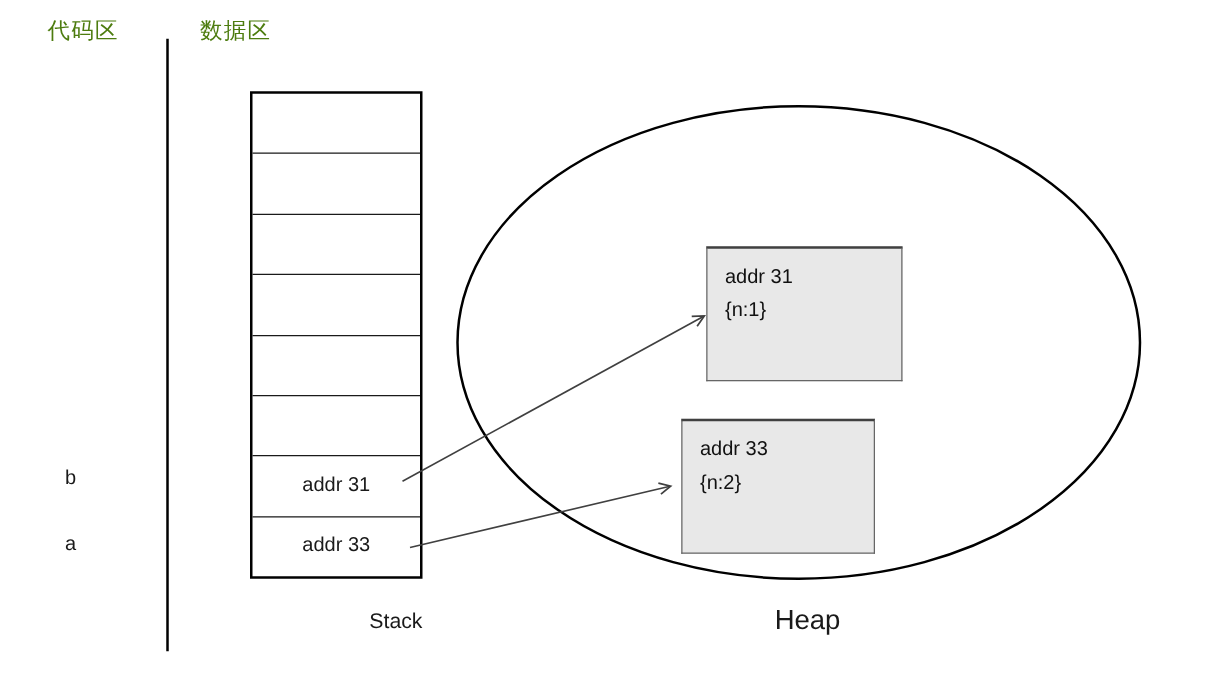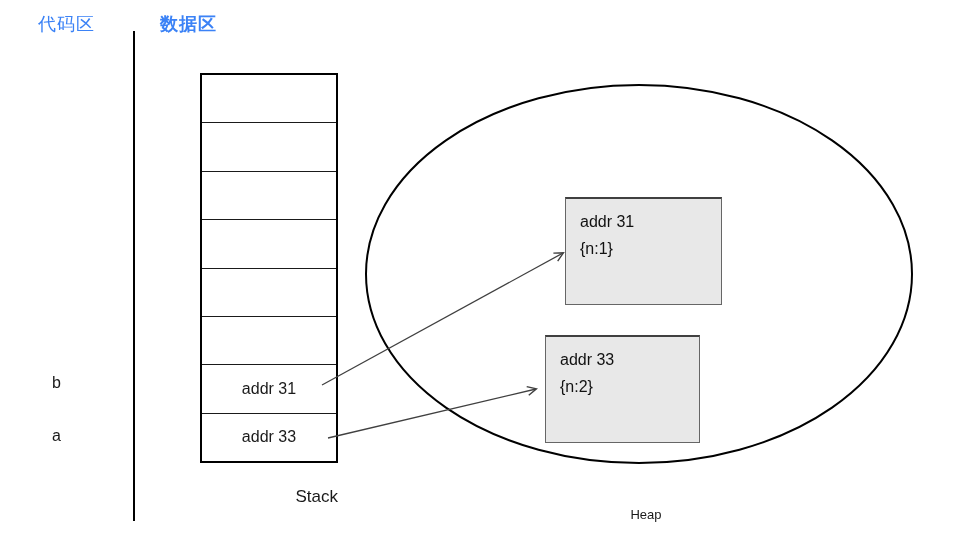--- a/index.html
+++ b/index.html
@@ -9,21 +9,21 @@
     height: 538px;
     background: #ffffff;
     font-family: "Liberation Sans", "DejaVu Sans", sans-serif;
     color: #1a1a1a;
     overflow: hidden;
   }
   .abs { position: absolute; }
 
   .region-label {
     font-size: 18px;
-    color: #3b82f6;
+    color: #4d7c0f;
     letter-spacing: 1px;
     white-space: nowrap;
   }
 
   #divider {
     left: 133px; top: 31px;
     width: 2px; height: 490px;
     background: #000000;
   }
 
@@ -56,22 +56,21 @@
   #stack-caption {
     left: 200px; top: 487px;
     width: 138px;
     text-align: right;
     font-size: 17px;
   }
   #heap-caption {
     left: 546px; top: 483px;
     width: 200px;
     text-align: center;
-    font-size: 13px;
-    margin-top: 24px;
+    font-size: 22px;
   }
 
   #diagram-svg {
     left: 0; top: 0;
     width: 965px; height: 538px;
     pointer-events: none;
   }
 
   .heap-object {
     background: #e8e8e8;
@@ -86,21 +85,21 @@
   #heap-object-1 { left: 565px; top: 197px; width: 157px; height: 108px; }
   #heap-object-2 { left: 545px; top: 335px; width: 155px; height: 108px; }
   .heap-object div { white-space: nowrap; }
 </style>
 </head>
 <body>
 
 <div id="canvas">
 
   <div class="abs region-label" style="left:38px; top:12px;">代码区</div>
-  <div class="abs region-label" style="left:160px; top:12px;font-weight:bold;">数据区</div>
+  <div class="abs region-label" style="left:160px; top:12px;">数据区</div>
 
   <div id="divider" class="abs"></div>
 
   <div id="stack-box" class="abs">
     <div class="stack-row"></div>
     <div class="stack-row"></div>
     <div class="stack-row"></div>
     <div class="stack-row"></div>
     <div class="stack-row"></div>
     <div class="stack-row"></div>

